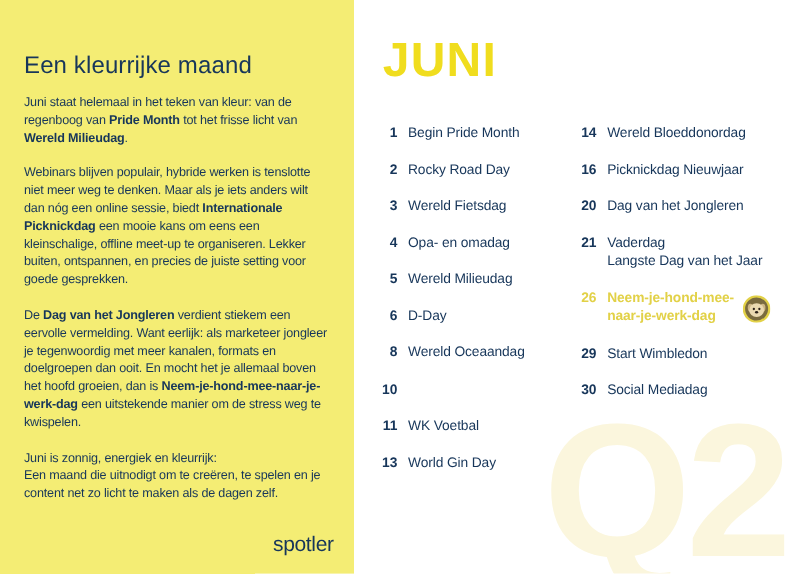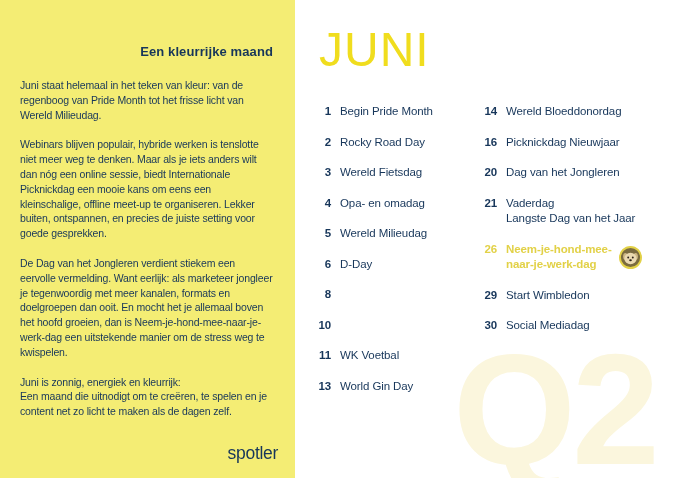--- a/index.html
+++ b/index.html
@@ -15,50 +15,49 @@
     background:#ffffff;font-family:"Liberation Sans",sans-serif;
     -webkit-font-smoothing:antialiased;
   }
   
   .left-panel{
     position:absolute;left:0;top:0;width:295px;height:478px;
     background:var(--panel_yellow,#F4ED74);
   }
   .page-title{
     position:absolute;left:20px;top:44px;width:253px;
-    font-size:13px;font-weight:bold;color:var(--text_navy,#17365A);
+    font-size:20px;font-weight:normal;color:var(--text_navy,#17365A);
     letter-spacing:.1px;
-    text-align:right;
   }
   .intro{
     position:absolute;left:20px;top:78px;width:253px;
     font-size:10.5px;line-height:14.8px;letter-spacing:-.15px;
     color:var(--text_navy,#17365A);
   }
   .intro p{margin:0 0 15px 0;}
-  .intro b{font-weight:normal;}
+  .intro b{font-weight:bold;}
   .logo{
     position:absolute;right:17px;bottom:14px;
     font-size:17.5px;font-weight:normal;letter-spacing:-.3px;
     color:var(--text_navy,#17365A);
   }
   
   .right-panel{
     position:absolute;left:295px;top:0;width:381px;height:478px;
     background:#ffffff;overflow:hidden;
   }
   .watermark{
     position:absolute;left:158px;top:330px;
     font-size:158px;line-height:1;font-weight:bold;letter-spacing:-4px;
     color:var(--watermark_yellow,#FBF6DD);
     user-select:none;pointer-events:none;white-space:nowrap;
   }
   .month-title{
     position:absolute;left:24px;top:32px;
-    font-size:48px;line-height:36px;font-weight:normal;letter-spacing:1px;
+    font-size:40px;line-height:36px;font-weight:bold;letter-spacing:1px;
     color:var(--heading_yellow,#F0DD1E);
   }
   .day-col{position:absolute;top:104px;width:175px;}
   .day-col.c0{left:14px;}
   .day-col.c1{left:180px;width:200px;}
   .day-row{
     display:flex;align-items:flex-start;margin-bottom:15px;
     font-size:11.5px;line-height:15.5px;color:var(--text_navy,#17365A);
     letter-spacing:-.1px;
   }
@@ -104,20 +103,21 @@
       <div class="day-row">
         <span class="day-num">5</span>
         <span class="day-label">Wereld Milieudag</span>
       </div>
       <div class="day-row">
         <span class="day-num">6</span>
         <span class="day-label">D-Day</span>
       </div>
       <div class="day-row">
         <span class="day-num">8</span>
+        <span class="day-label">Wereld Oceaandag</span>
       </div>
       <div class="day-row">
         <span class="day-num">10</span>
       </div>
       <div class="day-row">
         <span class="day-num">11</span>
         <span class="day-label">WK Voetbal</span>
       </div>
       <div class="day-row">
         <span class="day-num">13</span>

